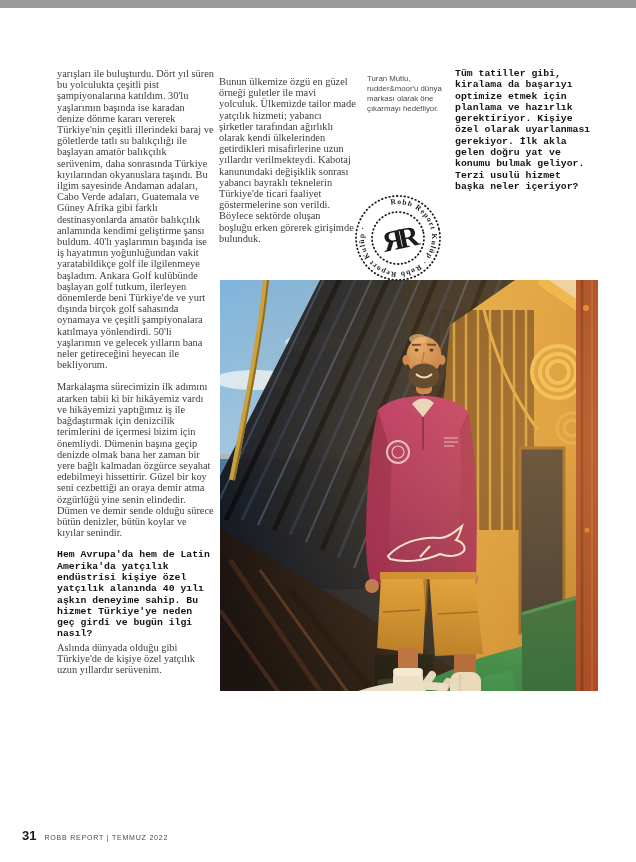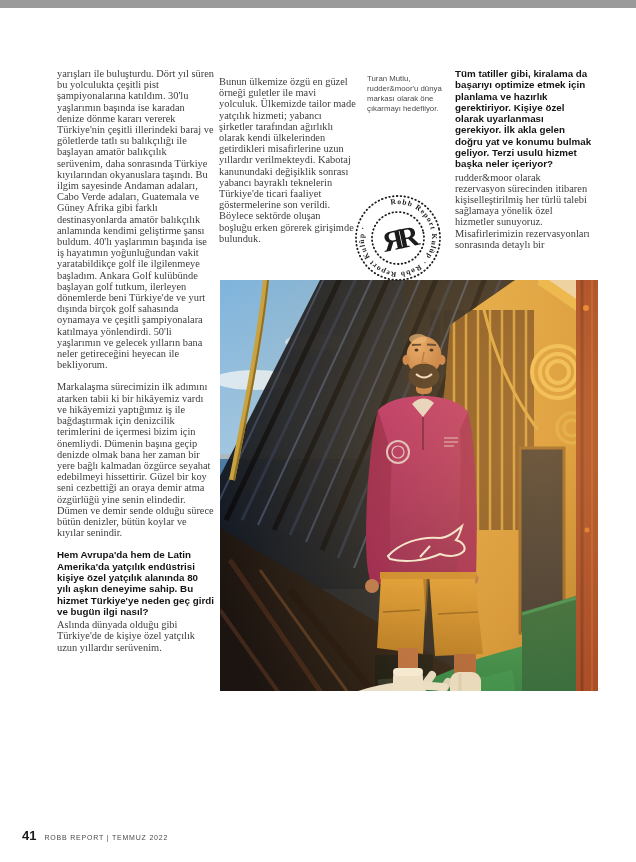--- a/index.html
+++ b/index.html
@@ -1,51 +1,50 @@
 <!DOCTYPE html>
 <html><head>
 <meta charset="utf-8">
 <style>
   html,body{margin:0;padding:0;background:#9a9a9a;}
   .page{position:relative;width:636px;height:862px;background:#ffffff;margin:8px auto;overflow:hidden;
         font-family:"Liberation Serif",serif;padding-left:33px;}
   .col{position:absolute;}
   .serif{font-family:"Liberation Serif",serif;font-size:10.4px;line-height:11.2px;color:#3d3d3d;
          margin:0 0 11px 0;text-align:left;}
-  .q{font-family:Liberation Sans, sans-serif;font-weight:bold;font-size:9.8px;line-height:11.3px;
+  .q{font-family:Liberation Mono, monospace;font-weight:bold;font-size:9.8px;line-height:11.3px;
      color:#141414;margin:0 0 2px 0;}
   .caption{position:absolute;left:367px;top:66px;width:82px;
            font-family:"Liberation Sans",sans-serif;font-size:7.8px;line-height:10px;color:#4a4a4a;}
   .photo{position:absolute;left:220px;top:272px;width:378px;height:411px;overflow:hidden;}
   .stamp{position:absolute;left:352px;top:184px;width:92px;height:92px;transform:rotate(-12deg);}
   .footer{position:absolute;left:22px;top:820px;display:flex;align-items:baseline;gap:8px;}
   .pagenum{font-family:"Liberation Sans",sans-serif;font-weight:bold;font-size:13px;color:#1a1a1a;}
   .magline{font-family:"Liberation Sans",sans-serif;font-size:7px;letter-spacing:.8px;color:#4a4a4a;}
 </style>
 </head>
 <body>
 
 <div class="page">
 
   <div class="col" style="left:57px;top:60px;width:157px;">
     <p class="serif">yarışları ile buluşturdu. Dört yıl süren bu yolculukta çeşitli pist şampiyonalarına katıldım. 30'lu yaşlarımın başında ise karadan denize dönme kararı vererek Türkiye'nin çeşitli illerindeki baraj ve göletlerde tatlı su balıkçılığı ile başlayan amatör balıkçılık serüvenim, daha sonrasında Türkiye kıyılarından okyanuslara taşındı. Bu ilgim sayesinde Andaman adaları, Cabo Verde adaları, Guatemala ve Güney Afrika gibi farklı destinasyonlarda amatör balıkçılık anlamında kendimi geliştirme şansı buldum. 40'lı yaşlarımın başında ise iş hayatımın yoğunluğundan vakit yaratabildikçe golf ile ilgilenmeye başladım. Ankara Golf kulübünde başlayan golf tutkum, ilerleyen dönemlerde beni Türkiye'de ve yurt dışında birçok golf sahasında oynamaya ve çeşitli şampiyonalara katılmaya yönlendirdi. 50'li yaşlarımın ve gelecek yılların bana neler getireceğini heyecan ile bekliyorum.</p>
     <p class="serif">Markalaşma sürecimizin ilk adımını atarken tabii ki bir hikâyemiz vardı ve hikâyemizi yaptığımız iş ile bağdaştırmak için denizcilik terimlerini de içermesi bizim için önemliydi. Dümenin başına geçip denizde olmak bana her zaman bir yere bağlı kalmadan özgürce seyahat edebilmeyi hissettirir. Güzel bir koy seni cezbettiği an oraya demir atma özgürlüğü yine senin elindedir. Dümen ve demir sende olduğu sürece bütün denizler, bütün koylar ve kıyılar senindir.</p>
-    <p class="q">Hem Avrupa'da hem de Latin Amerika'da yatçılık endüstrisi kişiye özel yatçılık alanında 80 yılı aşkın deneyime sahip. Bu hizmet Türkiye'ye neden geç girdi ve bugün ilgi nasıl?</p>
+    <p class="q">Hem Avrupa'da hem de Latin Amerika'da yatçılık endüstrisi kişiye özel yatçılık alanında 40 yılı aşkın deneyime sahip. Bu hizmet Türkiye'ye neden geç girdi ve bugün ilgi nasıl?</p>
     <p class="serif">Aslında dünyada olduğu gibi Türkiye'de de kişiye özel yatçılık uzun yıllardır serüvenim.</p>
   </div>
 
   <div class="col" style="left:219px;top:68px;width:137px;">
     <p class="serif">Bunun ülkemize özgü en güzel örneği guletler ile mavi yolculuk. Ülkemizde tailor made yatçılık hizmeti; yabancı şirketler tarafından ağırlıklı olarak kendi ülkelerinden getirdikleri misafirlerine uzun yıllardır verilmekteydi. Kabotaj kanunundaki değişiklik sonrası yabancı bayraklı teknelerin Türkiye'de ticari faaliyet göstermelerine son verildi. Böylece sektörde oluşan boşluğu erken görerek girişimde bulunduk.</p>
   </div>
 
   <div class="caption">Turan Mutlu, rudder&amp;moor'u dünya markası olarak öne çıkarmayı hedefliyor.</div>
 
   <div class="col" style="left:455px;top:60px;width:137px;">
     <p class="q">Tüm tatiller gibi, kiralama da başarıyı optimize etmek için planlama ve hazırlık gerektiriyor. Kişiye özel olarak uyarlanması gerekiyor. İlk akla gelen doğru yat ve konumu bulmak geliyor. Terzi usulü hizmet başka neler içeriyor?</p>
-    <p class="serif">rudder&amp;moor olarak rezervasyon sürecinden itibaren kişiselleştirilmiş her türlü talebi sağlamaya yönelik özel hizmetler sunuyoruz. Misafirlerimizin rezervasyonları sonrasında detaylı bir</p>
   </div>
 
   <div class="photo" aria-label="Turan Mutlu, bald with a dark beard, wearing a magenta rudder&amp;moor sweatshirt with a white fish outline, khaki shorts and white rubber boots, standing on the green deck of a fishing boat at sunset among dark nets, golden masts and coiled ropes">
     <svg viewBox="0 0 378 513" width="378" height="513">
       <defs>
         <linearGradient id="skyG" x1="0" y1="0" x2="0" y2="1">
           <stop offset="0" stop-color="#7fb4dd"></stop>
             <stop offset="0.75" stop-color="#c6dcea"></stop>
             <stop offset="1" stop-color="#e3ecf1"></stop>
         </linearGradient>
@@ -257,17 +256,17 @@
       <circle cx="46" cy="46" r="26" fill="none" stroke="#1b1b1b" stroke-width="1.8" stroke-dasharray="0.6 3.2" stroke-linecap="round"></circle>
       <path id="stampCircle" d="M46,12 A34,34 0 1 1 45.99,12" fill="none"></path>
       <text font-family="Liberation Serif, serif" font-size="7.5" font-weight="bold" fill="#1b1b1b" letter-spacing="1">
         <textPath href="#stampCircle">Robb Report Kulüp · Robb Report Kulüp ·</textPath>
       </text>
       <text x="46" y="57" text-anchor="middle" font-family="Liberation Serif, serif" font-size="29" font-weight="bold" fill="#1b1b1b" letter-spacing="-5">ЯR</text>
     </svg>
   </div>
 
   <div class="footer">
-    <span class="pagenum">41</span>
+    <span class="pagenum">31</span>
     <span class="magline">ROBB REPORT | TEMMUZ 2022</span>
   </div>
 
 </div>
 
 </body></html>

